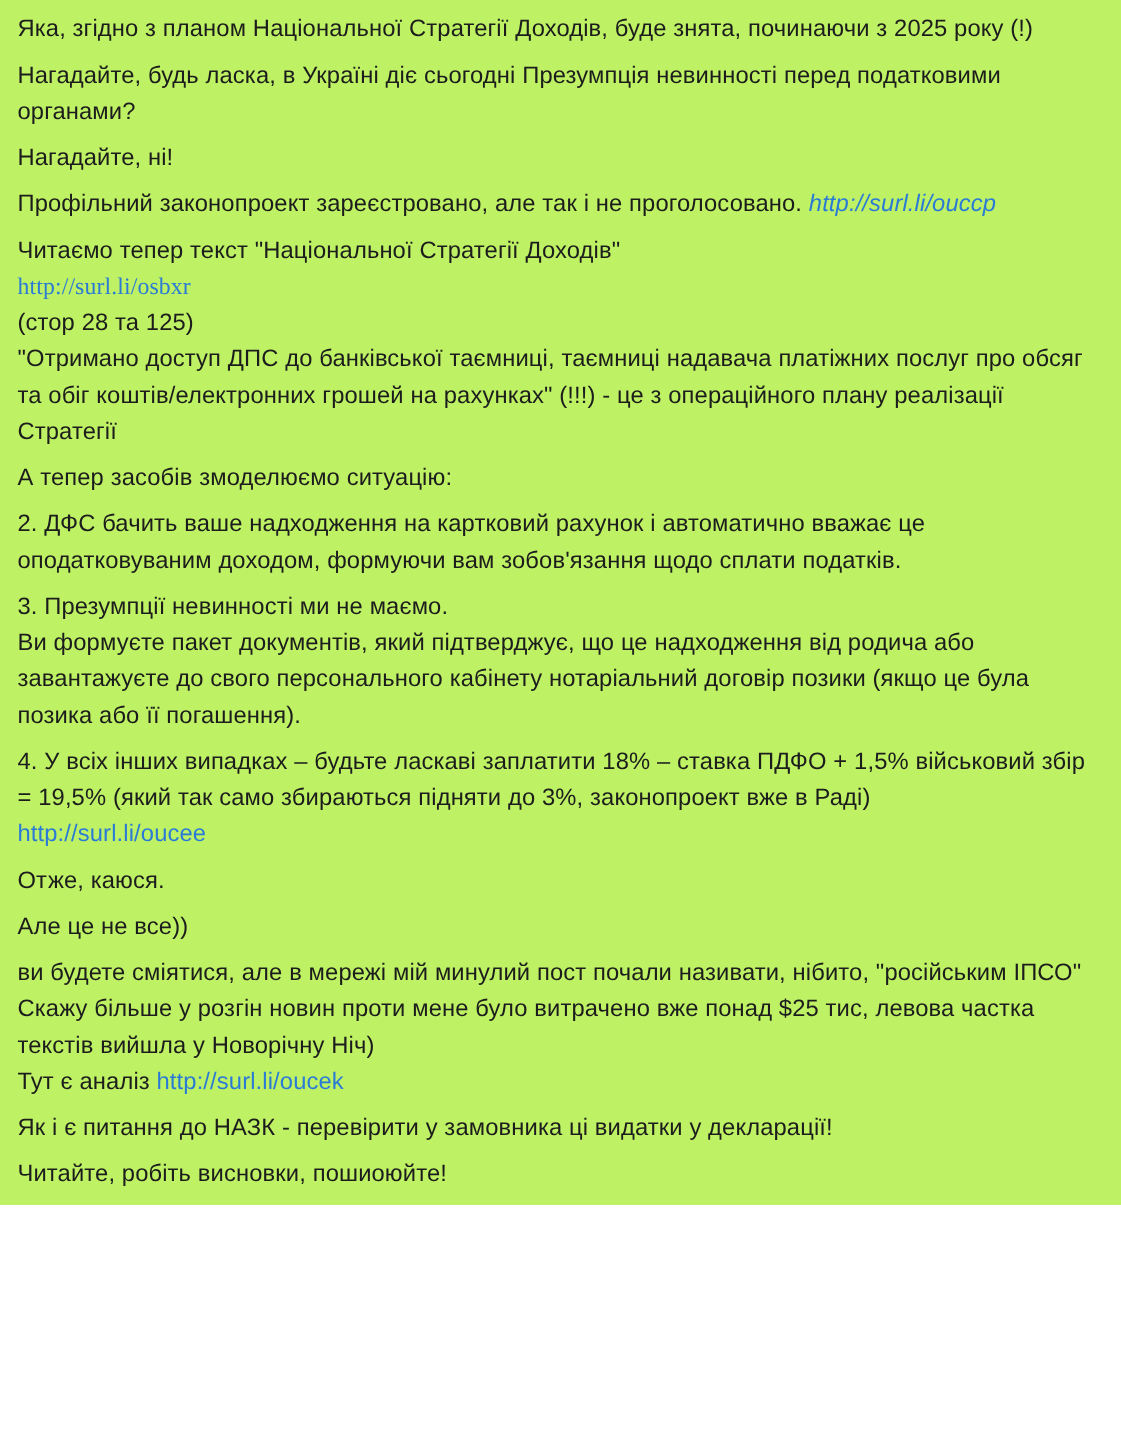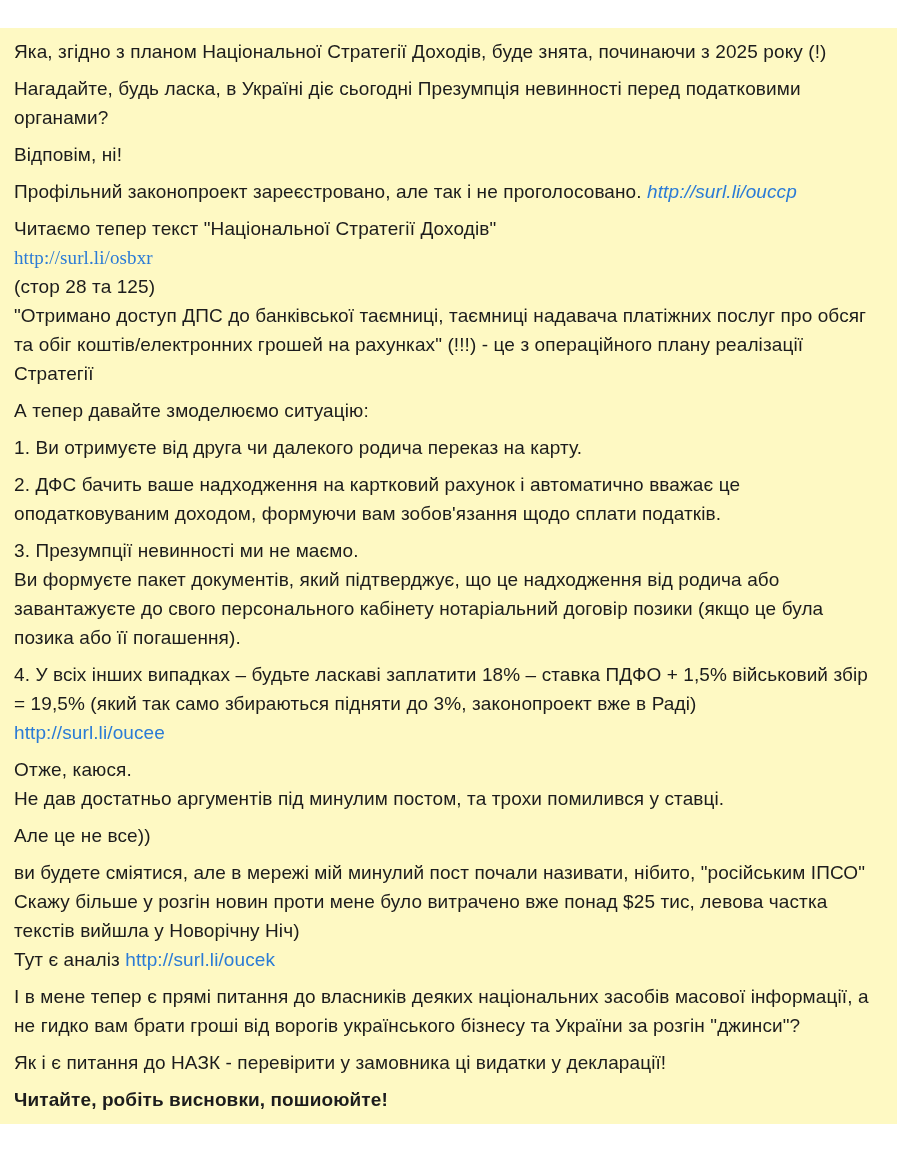--- a/index.html
+++ b/index.html
@@ -20,41 +20,38 @@
     font-size: 19px;
     line-height: 29px;
     color: #1c1c1c;
     letter-spacing: 0.1px;
   }
   .post p {
     margin: 0 0 8px 0;
   }
   .post p:last-child {
     margin-bottom: 0;
-    font-weight: bold;
   }
   .post a {
     color: #2b7bd6;
     text-decoration: none;
     cursor: pointer;
   }
 </style>
 </head>
 <body>
 
-<main class="post" style="color: rgb(28, 28, 28); background: #fef9c3; margin-top: 28px;">
+<main class="post" style="color: rgb(28, 28, 28); background: #bef264;">
     <p><span>Яка, згідно з планом Національної Стратегії Доходів, буде знята, починаючи з 2025 року (!)</span></p>
     <p><span>Нагадайте, будь ласка, в Україні діє сьогодні Презумпція невинності перед податковими органами?</span></p>
-    <p><span>Відповім, ні!</span></p>
+    <p><span>Нагадайте, ні!</span></p>
     <p><span>Профільний законопроект зареєстровано, але так і не проголосовано. </span><a href="#" style="color: rgb(43, 123, 214); font-style: italic;">http://surl.li/ouccp</a></p>
     <p><span>Читаємо тепер текст "Національної Стратегії Доходів"</span><br><a href="#" style="color: rgb(43, 123, 214); font-family: Liberation Serif, serif;">http://surl.li/osbxr</a><br><span>(стор 28 та 125)</span><br><span>"Отримано доступ ДПС до банківської таємниці, таємниці надавача платіжних послуг про обсяг та обіг коштів/електронних грошей на рахунках" (!!!) - це з операційного плану реалізації Стратегії</span></p>
-    <p><span>А тепер давайте змоделюємо ситуацію:</span></p>
-    <p><span>1. Ви отримуєте від друга чи далекого родича переказ на карту.</span></p>
+    <p><span>А тепер засобів змоделюємо ситуацію:</span></p>
     <p><span>2. ДФС бачить ваше надходження на картковий рахунок і автоматично вважає це оподатковуваним доходом, формуючи вам зобов'язання щодо сплати податків.</span></p>
     <p><span>3. Презумпції невинності ми не маємо.</span><br><span>Ви формуєте пакет документів, який підтверджує, що це надходження від родича або завантажуєте до свого персонального кабінету нотаріальний договір позики (якщо це була позика або її погашення).</span></p>
     <p><span>4. У всіх інших випадках – будьте ласкаві заплатити 18% – ставка ПДФО + 1,5% військовий збір = 19,5% (який так само збираються підняти до 3%, законопроект вже в Раді)</span><br><a href="#" style="color: rgb(43, 123, 214);">http://surl.li/oucee</a></p>
-    <p><span>Отже, каюся.</span><br><span>Не дав достатньо аргументів під минулим постом, та трохи помилився у ставці.</span></p>
+    <p><span>Отже, каюся.</span><br></p>
     <p><span>Але це не все))</span></p>
     <p><span>ви будете сміятися, але в мережі мій минулий пост почали називати, нібито, "російським ІПСО"</span><br><span>Скажу більше у розгін новин проти мене було витрачено вже понад $25 тис, левова частка текстів вийшла у Новорічну Ніч)</span><br><span>Тут є аналіз </span><a href="#" style="color: rgb(43, 123, 214);">http://surl.li/oucek</a></p>
-    <p><span>І в мене тепер є прямі питання до власників деяких національних засобів масової інформації, а не гидко вам брати гроші від ворогів українського бізнесу та України за розгін "джинси"?</span></p>
     <p><span>Як і є питання до НАЗК - перевірити у замовника ці видатки у декларації!</span></p>
     <p><span>Читайте, робіть висновки, пошиоюйте!</span></p>
   </main>
 
 </body></html>

